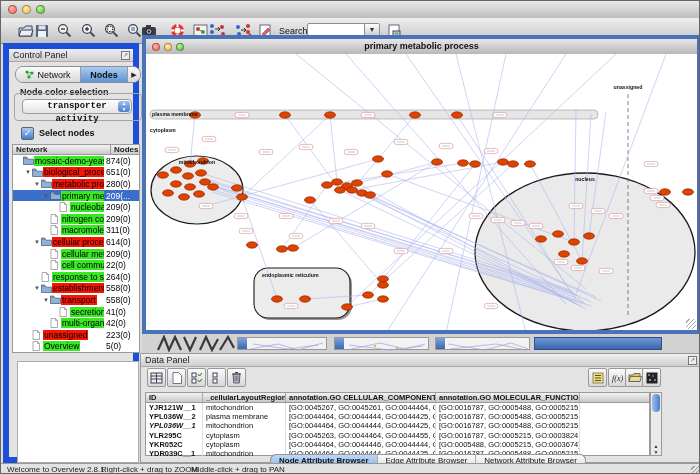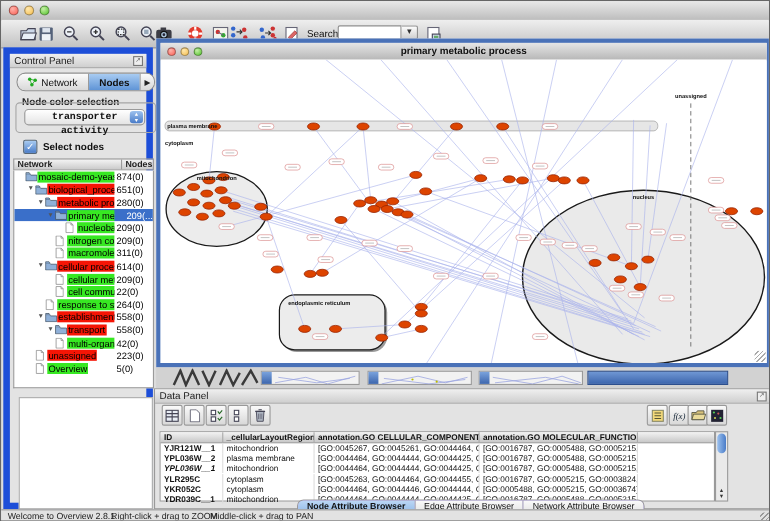--- a/index.html
+++ b/index.html
@@ -54,21 +54,21 @@
   .checklabel{font-size:9px;font-weight:bold;color:#111;}
   .treehead{position:absolute;left:3px;top:95px;width:128px;height:11px;display:flex;
     background:linear-gradient(#f4f4f4,#cacaca);border:1px solid #9a9a9a;box-sizing:border-box;
     font-size:8px;font-weight:bold;color:#222;}
   .treehead .c1{width:94px;padding-left:3px;border-right:1px solid #9a9a9a;}
   .treehead .c2{flex:1;padding-left:3px;}
   .tree{position:absolute;left:3px;top:106px;width:128px;height:198px;background:#fff;
     border:1px solid #9a9a9a;border-top:none;box-sizing:border-box;overflow:hidden;}
   .tree-row{display:flex;align-items:center;height:11.6px;font-size:8.5px;white-space:nowrap;}
   .tree-row.sel{background:#3a6fc9;}
-  .tree-row.sel .tcount{color:#fff;text-align:right;}
+  .tree-row.sel .tcount{color:#fff;}
   .arrowspan{width:8px;flex:0 0 8px;font-size:6px;color:#555;text-align:center;}
   .ticon{flex:0 0 11px;display:flex;align-items:center;}
   .tlabel{flex:0 1 auto;min-width:0;overflow:hidden;padding:0 1px;color:#000;}
   .tlabel.green{background:#37e822;}
   .tlabel.red{background:#f51505;}
   .tcount{flex:0 0 33px;margin-left:auto;padding-left:2px;color:#000;}
   .subpanel{position:absolute;left:8px;top:312px;width:120px;height:100px;background:#fff;
     border:1px solid #aaa;}
   
   .netwin{position:absolute;left:141px;top:34px;width:559px;height:299px;
@@ -100,21 +100,21 @@
     font-weight:bold;}
   .dcell{overflow:hidden;white-space:nowrap;padding:0 3px;border-right:1px solid #ddd;box-sizing:border-box;color:#111;}
   .drow.head .dcell{text-align:left;border-right:1px solid #aaa;}
   .c-id{width:57px;}.c-rg{width:83px;}.c-cc{width:150px;}.c-mf{width:144px;}.c-x{flex:1;border-right:none;}
   .vscroll{position:absolute;left:509px;top:38px;width:12px;height:64px;background:#eaeaea;
     border:1px solid #9a9a9a;box-sizing:border-box;}
   .vthumb{position:absolute;left:1px;top:1px;width:8px;height:18px;border-radius:4px;
     background:linear-gradient(90deg,#9cc1ee,#4a7cc8);}
   .varrows{position:absolute;left:0;bottom:0;width:10px;font-size:5px;line-height:6px;text-align:center;color:#333;}
   .dtabs{position:absolute;left:129px;top:100px;height:13px;display:flex;border:1px solid #999;
-    border-radius:6px;overflow:hidden;background:#c4b5fd;}
+    border-radius:6px;overflow:hidden;background:#be185d;}
   .dtab{padding:1px 8px 0 8px;font-size:8px;color:#111;border-right:1px solid #aaa;
     background:linear-gradient(#fafafa,#e0e0e0);white-space:nowrap;}
   .dtab.sel{background:linear-gradient(#bcd7f5,#8cb6e6);font-weight:bold;}
   .dtab:last-child{border-right:none;}
   
   .statusbar{position:absolute;left:0;top:462px;width:700px;height:12px;background:#e2e2e2;
     border-top:1px solid #999;font-size:8px;color:#222;}
   .statusbar span{position:absolute;top:1px;}
   .sgrip{position:absolute;right:0;bottom:0;width:10px;height:10px;
     background:repeating-linear-gradient(135deg,transparent 0 2px,#999 2px 3px);}
@@ -406,20 +406,31 @@
         <div class="tree-row" style="padding-left: 29px;">
           <span class="arrowspan">▼</span>
           <span class="ticon">
             <svg width="11" height="9" viewBox="0 0 11 9">
               <path d="M0.5,2 L4,2 L5,3.2 L10.5,3.2 L10.5,8.5 L0.5,8.5 Z" fill="#8fb0d8" stroke="#456" stroke-width=".7"></path>
               <path d="M0.5,2 L0.5,1 L3.6,1 L4.4,2" fill="#8fb0d8" stroke="#456" stroke-width=".7"></path>
             </svg>
           </span>
           <span class="tlabel red">transport</span>
           <span class="tcount">558(0)</span>
+        </div>
+        <div class="tree-row" style="padding-left: 38px;">
+          <span class="arrowspan"></span>
+          <span class="ticon">
+            <svg width="8" height="10" viewBox="0 0 8 10">
+              <path d="M1,0.5 L5.5,0.5 L7.5,2.5 L7.5,9.5 L1,9.5 Z" fill="#fff" stroke="#888" stroke-width=".7"></path>
+              <path d="M5.5,0.5 L5.5,2.5 L7.5,2.5" fill="none" stroke="#888" stroke-width=".7"></path>
+            </svg>
+          </span>
+          <span class="tlabel green">secretion</span>
+          <span class="tcount">41(0)</span>
         </div>
         <div class="tree-row" style="padding-left: 29px;">
           <span class="arrowspan"></span>
           <span class="ticon">
             <svg width="8" height="10" viewBox="0 0 8 10">
               <path d="M1,0.5 L5.5,0.5 L7.5,2.5 L7.5,9.5 L1,9.5 Z" fill="#fff" stroke="#888" stroke-width=".7"></path>
               <path d="M5.5,0.5 L5.5,2.5 L7.5,2.5" fill="none" stroke="#888" stroke-width=".7"></path>
             </svg>
           </span>
           <span class="tlabel green">multi-organism pro</span>

